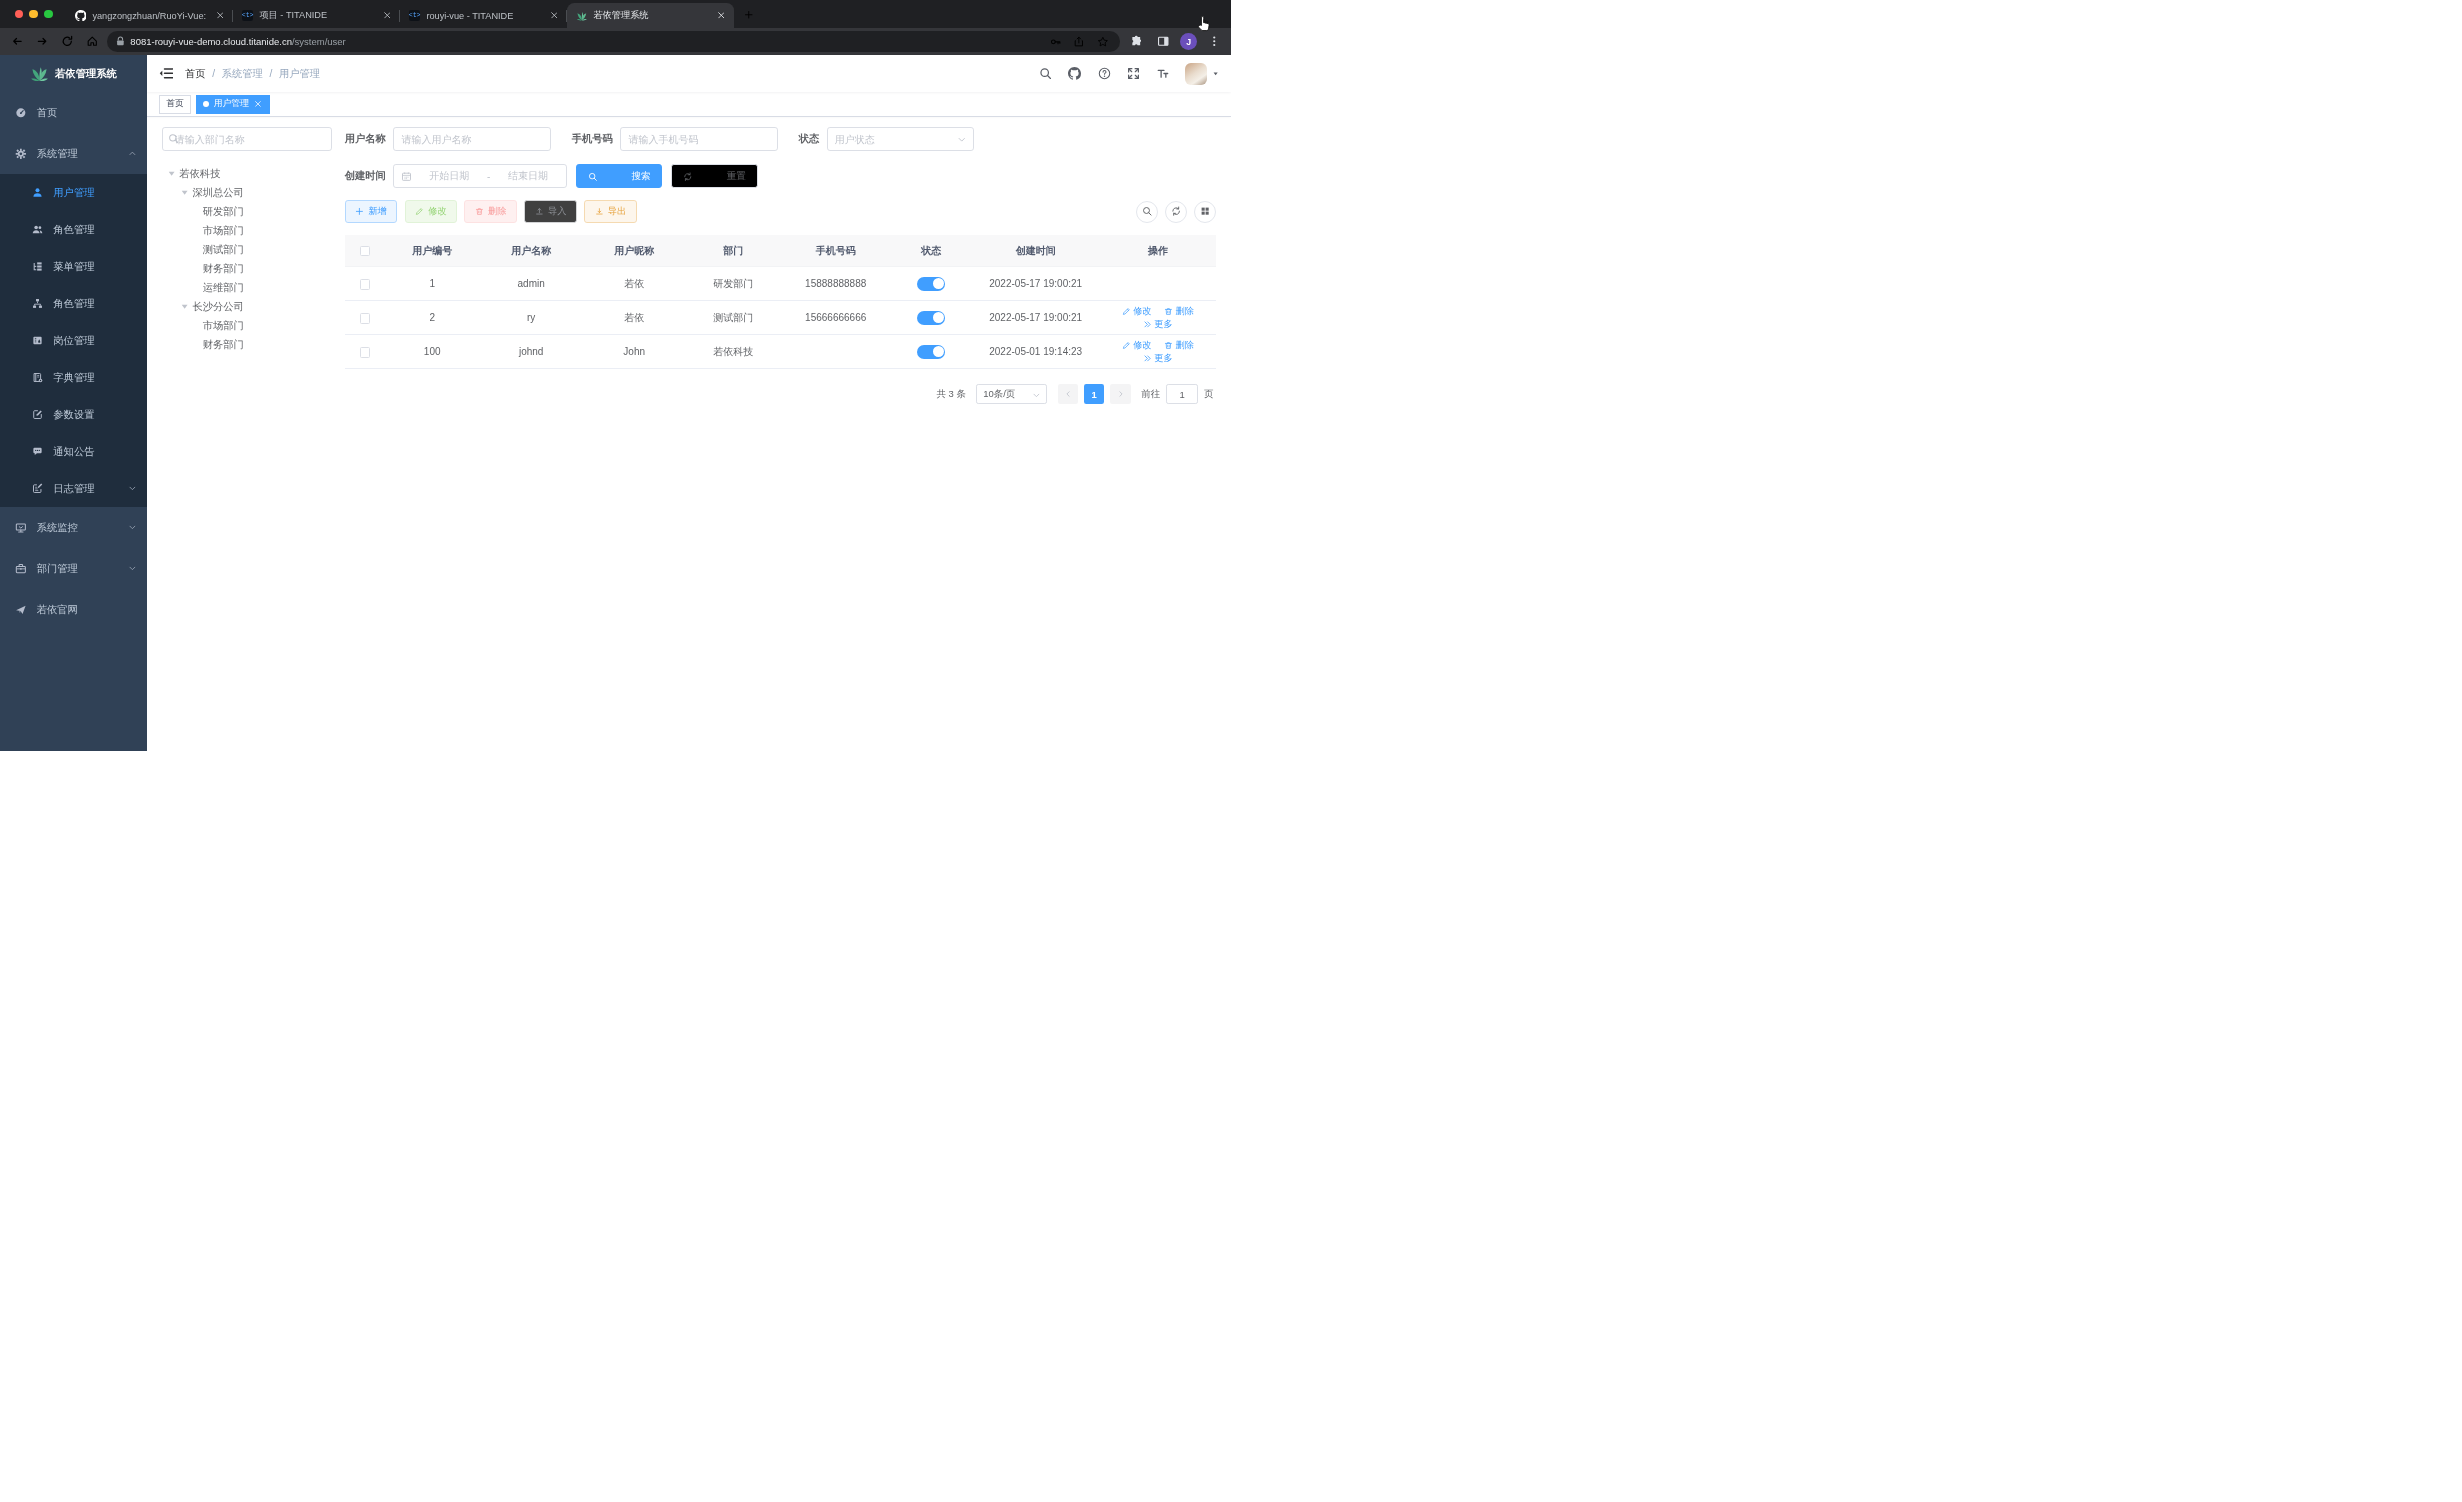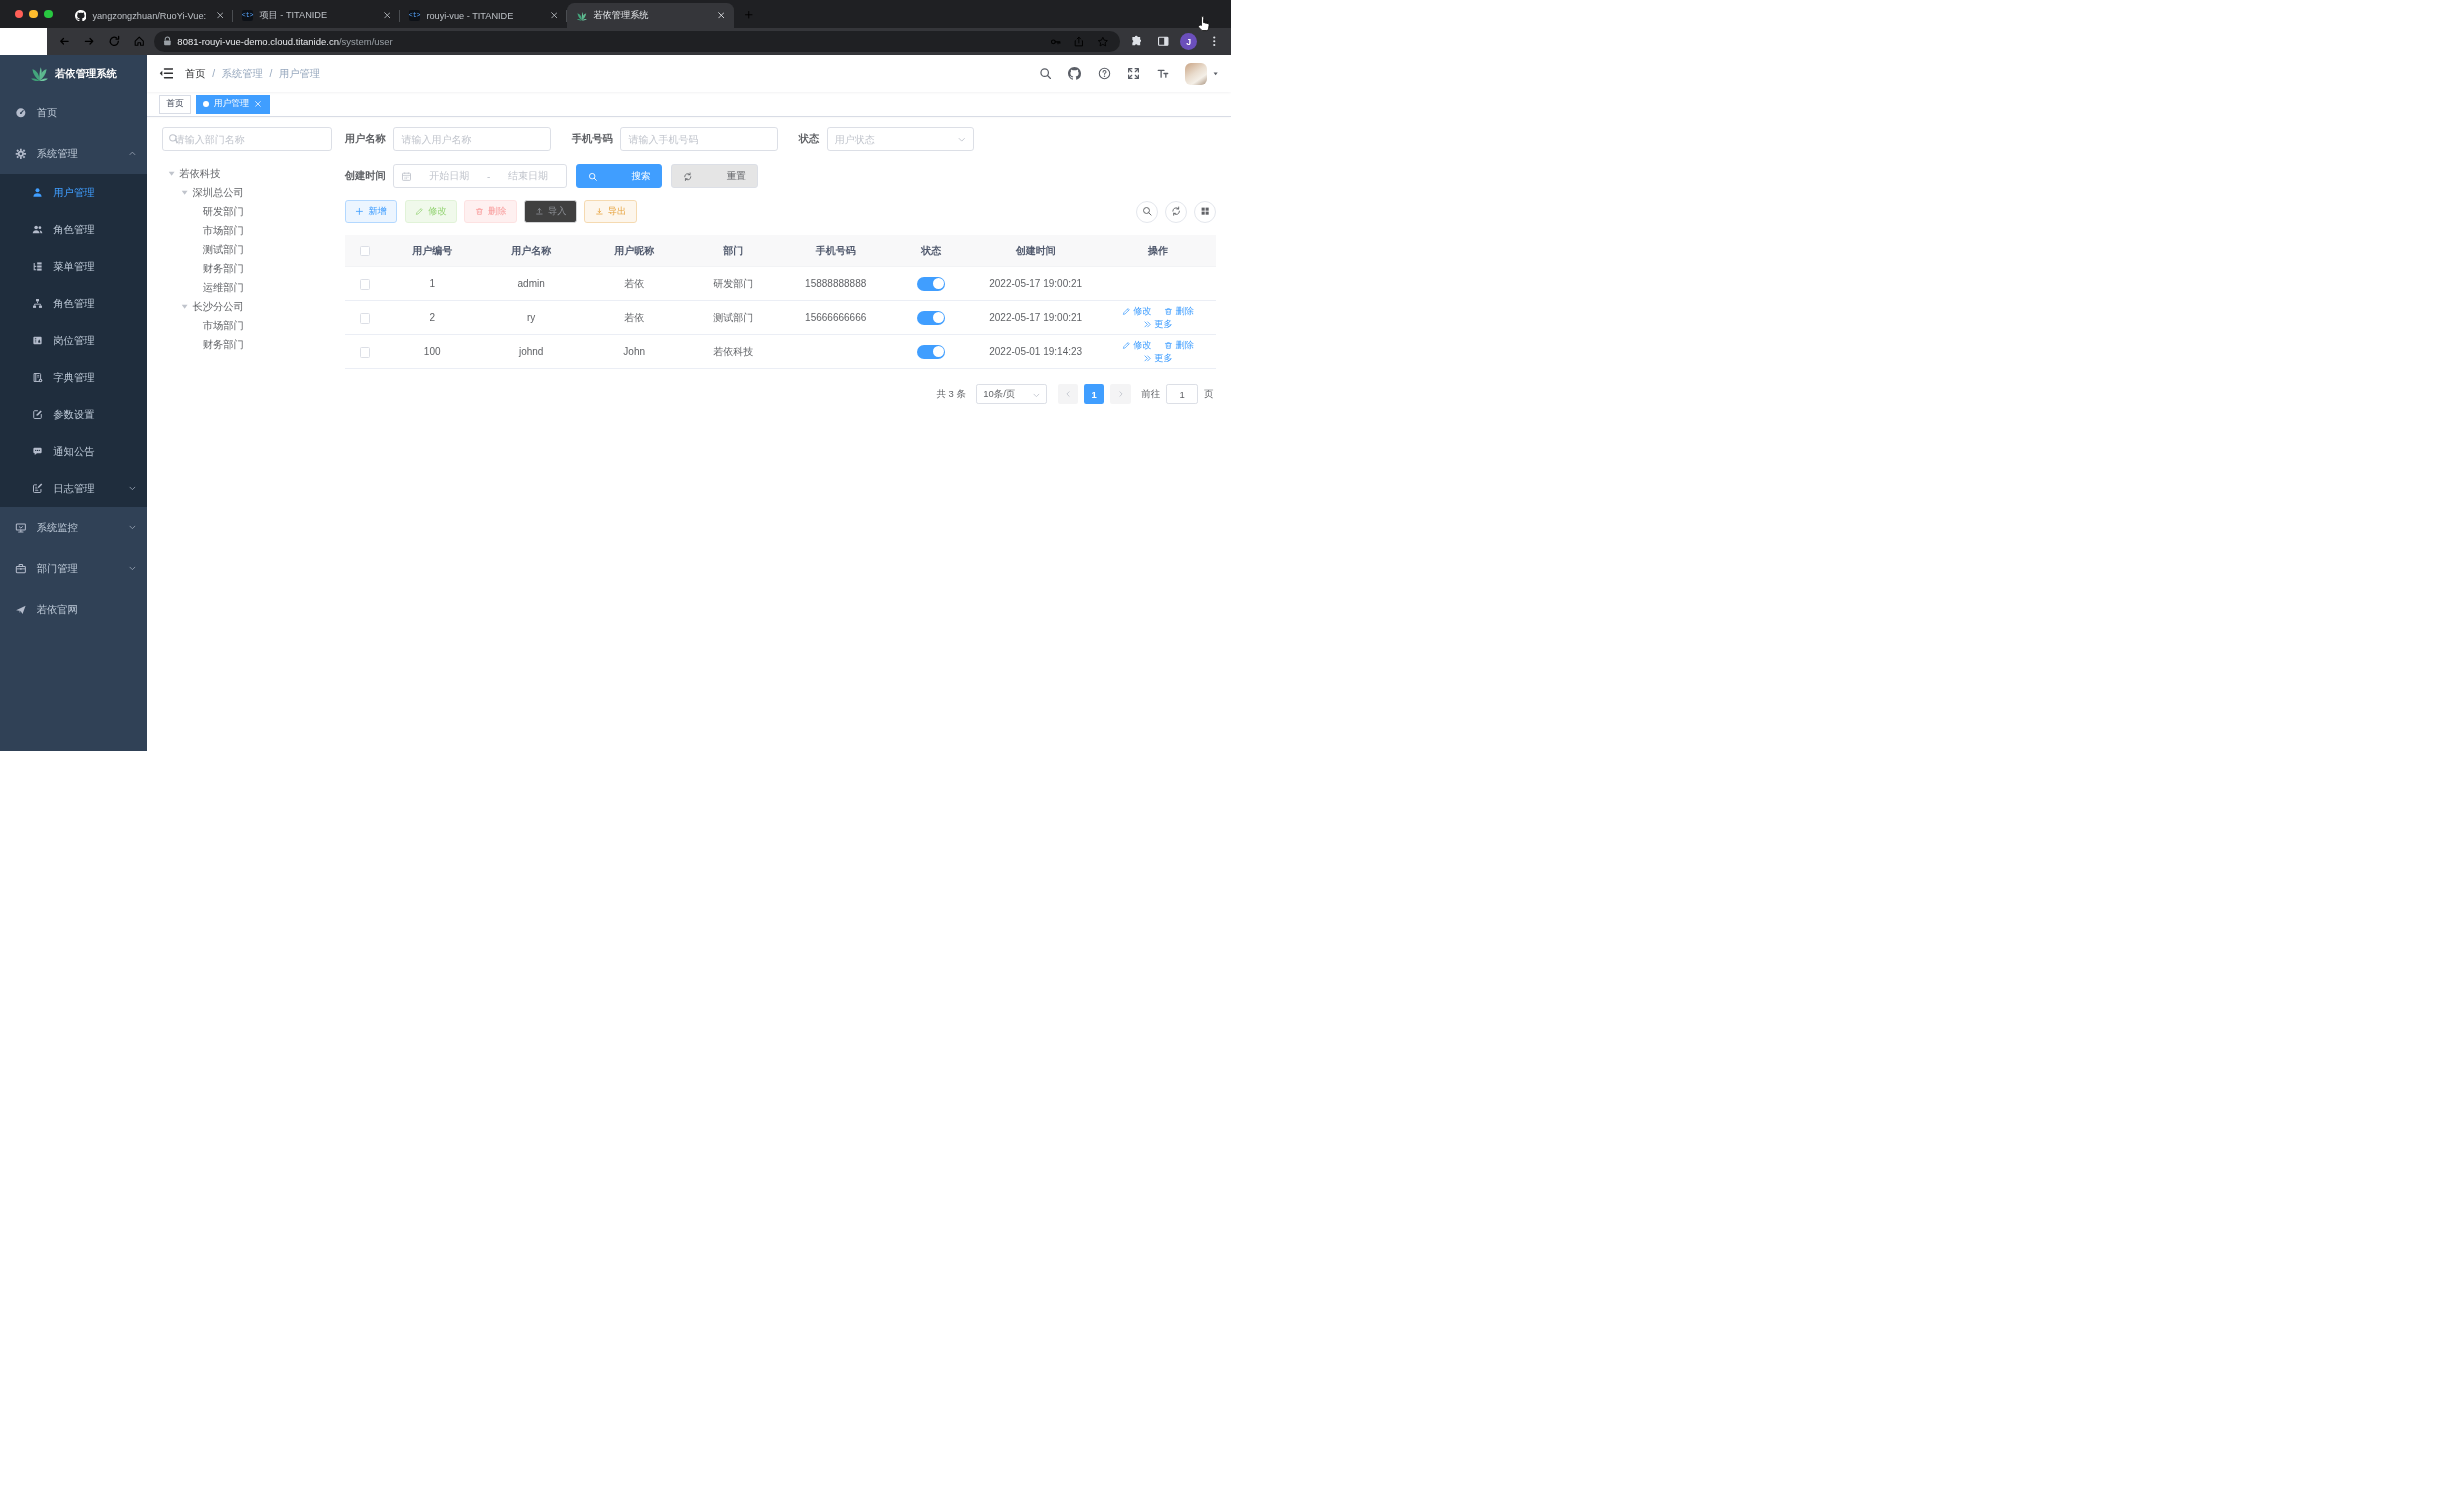--- a/index.html
+++ b/index.html
@@ -21,21 +21,21 @@
   .tab.active { background:#35363a; border-radius:7.3px 7.3px 0 0; color:#e8eaed; height:25px; }
   .tab.active::after { display:none; }
   .tab .title { flex:1; white-space:nowrap; overflow:hidden; }
   .tab .fav { width:11.7px; height:11.7px; flex:none; }
   .fav-t { width:11.7px; height:11.7px; border-radius:2.2px; background:#0d1117; color:#58a6ff; font-size:6.6px;
            display:flex; align-items:center; justify-content:center; font-family:"Liberation Mono","DejaVu Sans Mono",monospace; }
   .tabx { width:11.7px; height:11.7px; flex:none; display:flex; align-items:center; justify-content:center; border-radius:2.2px; }
   .tabx svg { width:6.6px; height:6.6px; stroke:#bdc1c6; }
   .newtab { width:20.5px; height:20.5px; margin:0 0 2.9px 4.4px; display:flex; align-items:center; justify-content:center; border-radius:50%; }
   .newtab svg { width:9.5px; height:9.5px; stroke:#c4c7c5; }
-  .toolbar { height:27px; background:#35363a; display:flex; align-items:center; padding:0 7.3px; gap:4.4px;margin-left:47px; }
+  .toolbar { height:27px; background:#35363a; display:flex; align-items:center; padding:0 7.3px; gap:4.4px; }
   .navbtn { width:20.5px; height:20.5px; display:flex; align-items:center; justify-content:center; }
   .navbtn svg { width:12.5px; height:12.5px; stroke:#dee1e6; }
   .navbtn.dis svg { stroke:#74777b; }
   .urlpill { flex:1; height:20.5px; background:#1f2023; border-radius:10.3px; display:flex; align-items:center; padding:0 8.8px; gap:5.9px; }
   .urlpill .lock svg { width:8.8px; height:10.3px; }
   .urltext { flex:1; font-size:9.5px; color:#e8eaed; white-space:nowrap; }
   .urltext .path { color:#9aa0a6; }
   .pill-ic { width:17.6px; height:17.6px; display:flex; align-items:center; justify-content:center; }
   .pill-ic svg { width:11.7px; height:11.7px; stroke:#9aa0a6; fill:none; }
   .chrome-right { display:flex; align-items:center; gap:7.3px; padding-left:2.9px; }
@@ -100,21 +100,21 @@
   .frow { display:flex; align-items:center; margin-bottom:13px; }
   .flabel { font-size:10.3px; font-weight:700; color:#606266; margin-right:7.3px; white-space:nowrap; }
   .fgap { width:20.5px; flex:none; }
   .w215 { width:158px; } .w200 { width:147px; }
   .sel { position:relative; }
   .sel .chev { position:absolute; right:6.6px; top:7.3px; width:9.5px; height:9.5px; color:#c0c4cc; }
   .daterange { width:174px; height:24px; border:0.7px solid #dcdfe6; border-radius:2.9px; display:flex; align-items:center;
                padding:0 6.6px; gap:5.9px; color:#c0c4cc; font-size:10px; }
   .daterange .cal { width:11px; height:11px; color:#c0c4cc; flex:none; }
   .daterange .ph { flex:1; text-align:center; }
-  .btn { height:24px; border-radius:2.9px; border:0.7px solid #dcdfe6; background:#e5e5e5; display:inline-flex; align-items:center;
+  .btn { height:24px; border-radius:2.9px; border:0.7px solid #dcdfe6; background:#000000; display:inline-flex; align-items:center;
          gap:4.4px; padding:0 11px; font-size:9.5px; color:#606266; cursor:pointer; font-family:inherit; }
   .btn .bic { width:9.5px; height:9.5px; }
   .btn-primary { background:#409EFF; border-color:#409EFF; color:#fff; }
   .mlr { margin-left:8.8px;gap:34px; }
 
   .toolrow { display:flex; align-items:center; margin:1.5px 0 11.7px; }
   .pbtn { height:23px; border-radius:2.9px; display:inline-flex; align-items:center; gap:4.4px; padding:0 9.5px;
           font-size:9.2px; cursor:pointer; border:0.7px solid; font-family:inherit; margin-right:7.3px; }
   .pbtn .bic { width:8.8px; height:8.8px; }
   .pb-add { color:#409EFF; background:#ecf5ff; border-color:#b3d8ff; }

